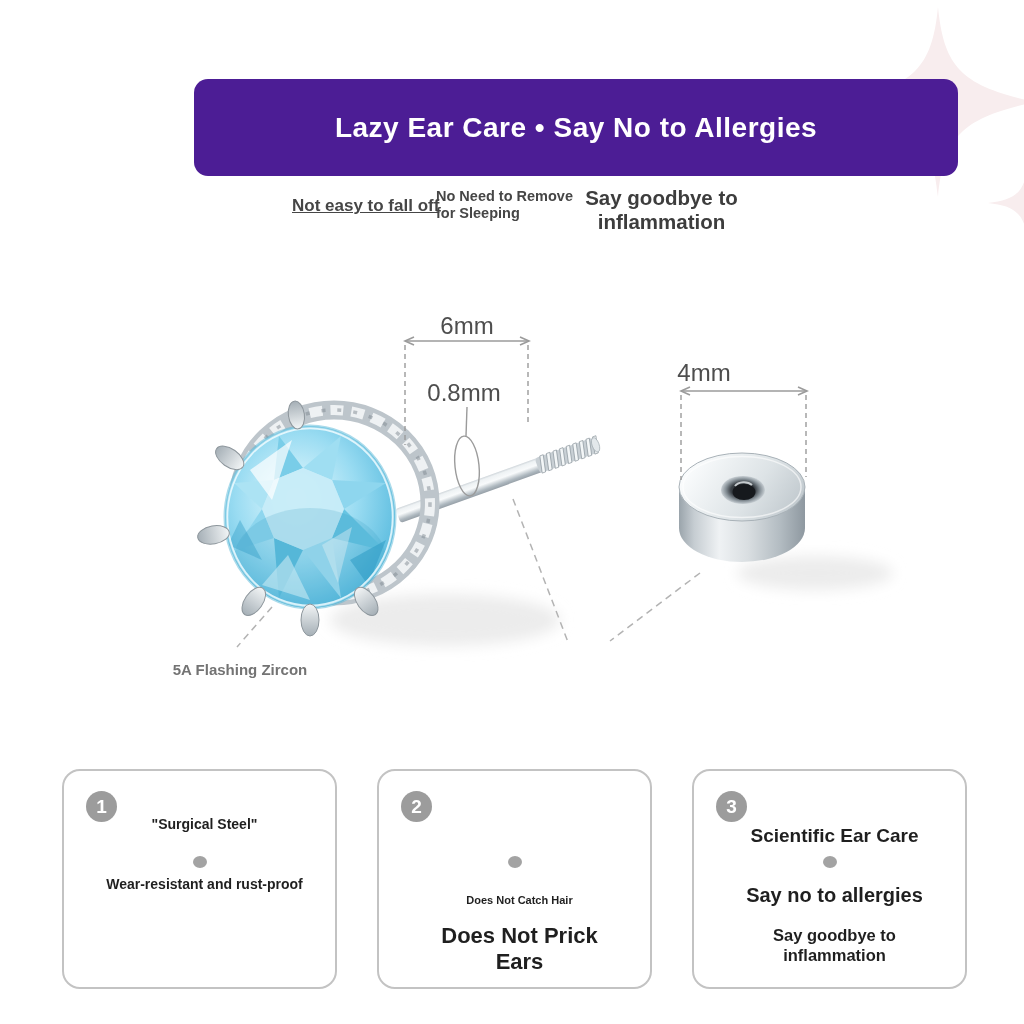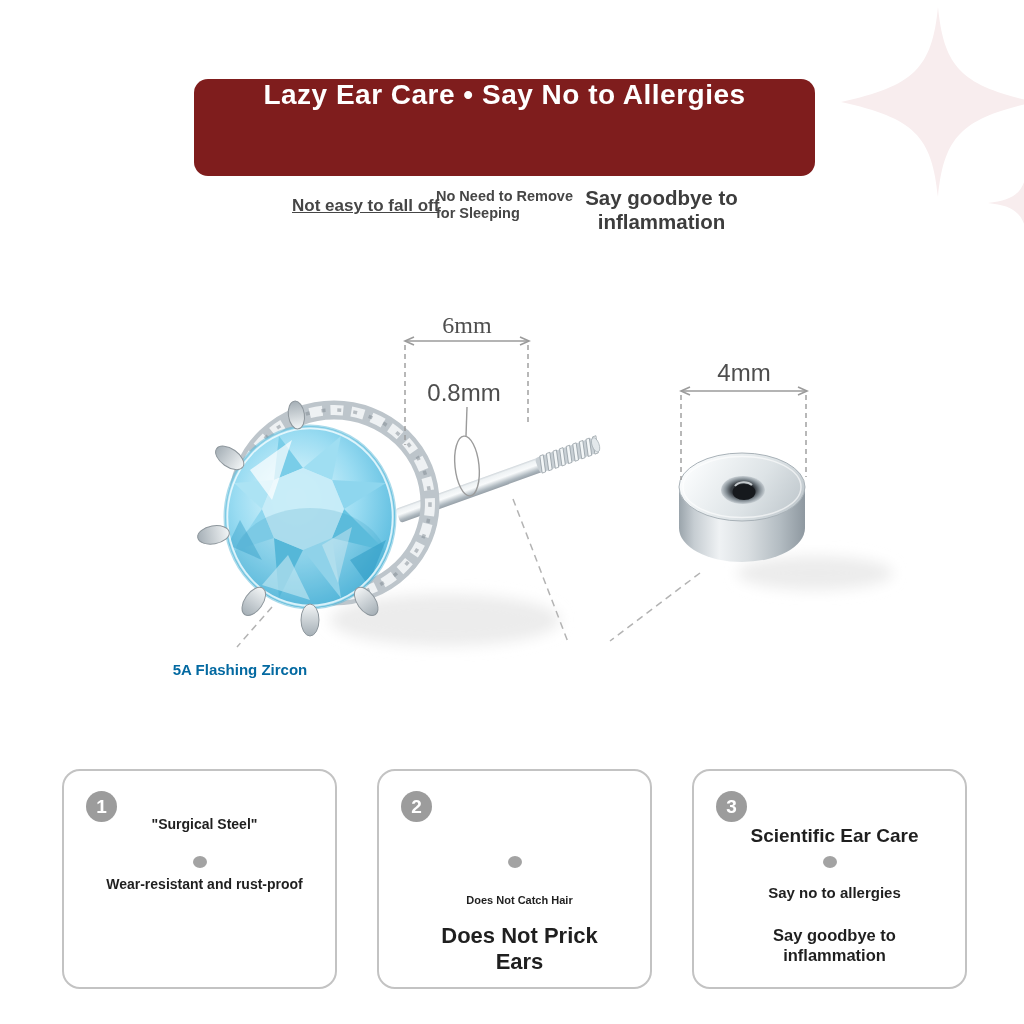--- a/index.html
+++ b/index.html
@@ -1,44 +1,44 @@
 <!DOCTYPE html>
 <html><head>
 <meta charset="utf-8">
 <style>
   html,body{margin:0;padding:0;background:#ffffff;}
   .page{position:relative;width:1024px;height:1024px;background:#ffffff;overflow:hidden;
         font-family:"Liberation Sans", sans-serif;}
   .abs{position:absolute;}
   
-  .banner{left:194px;top:79px;width:621px;height:97px;background:#7f1d1d;border-radius:14px;
-          display:flex;align-items:flex-start;justify-content:center;}
+  .banner{left:194px;top:79px;width:764px;height:97px;background:#4c1d95;border-radius:14px;
+          display:flex;align-items:center;justify-content:center;}
   .banner-title{color:#ffffff;font-size:28px;font-weight:700;letter-spacing:.5px;white-space:nowrap;}
   
   .feat{font-weight:700;color:#464646;}
   .feat1{left:292px;top:196px;font-size:17px;white-space:nowrap;text-decoration:underline;}
   .feat2{left:436px;top:188px;font-size:14.5px;width:155px;line-height:16.5px;}
   .feat3{left:574px;top:186px;font-size:20.5px;width:175px;line-height:23.5px;text-align:center;color:#3d3d3d;}
   
   .dim{transform:translateX(-50%);font-size:24px;color:#4e4e4e;white-space:nowrap;}
-  .part-label{transform:translateX(-50%);font-weight:700;color:#0369a1;white-space:nowrap;}
+  .part-label{transform:translateX(-50%);font-weight:700;color:#737373;white-space:nowrap;}
   
   .card{top:769px;width:275px;height:220px;background:#ffffff;border:2px solid #c3c3c3;border-radius:18px;box-sizing:border-box;}
   .badge{position:absolute;left:22px;top:20px;width:31px;height:31px;border-radius:50%;background:#9c9c9c;
          color:#ffffff;font-size:19px;font-weight:700;display:flex;align-items:center;justify-content:center;}
   .card-text{position:absolute;left:38px;right:28px;text-align:center;color:#1f1f1f;font-weight:700;}
   .dot{position:absolute;left:50%;transform:translateX(-50%);top:85px;width:14px;height:12px;border-radius:50%;background:#a3a3a3;}
   .c1-title{top:45px;font-size:14px;}
   .c2-title{top:44px;font-size:17.5px;}
   .c3-title{top:54px;font-size:19px;}
   .c1-l1{top:106px;font-size:14px;line-height:15.5px;}
   .c1-l2{top:152px;font-size:19.5px;}
   .c2-l1{top:123px;font-size:11px;}
   .c2-l2{top:152px;font-size:22px;}
-  .c3-l1{top:113px;font-size:15px;}
+  .c3-l1{top:113px;font-size:20px;}
   .c3-l2{top:155px;font-size:16.5px;line-height:19.5px;}
   svg{display:block;}
 </style>
 </head>
 <body>
 
 <div class="page">
 
   <svg class="abs" style="left:0;top:0;" width="1024" height="250" viewBox="0 0 1024 250">
     <path fill="#f8edee" d="M 938 7 C 944 68 962 86 1035 102 C 962 118 944 136 938 197 C 932 136 914 118 841 102 C 914 86 932 68 938 7 Z"></path>
@@ -181,23 +181,23 @@
       <path d="M 681,395 V 480" stroke-width="1.4" stroke-dasharray="5 4"></path>
       <path d="M 806,395 V 477" stroke-width="1.4" stroke-dasharray="5 4"></path>
     </g>
     <g stroke="#b3b3b3" stroke-width="1.5" stroke-dasharray="7 5" fill="none">
       <path d="M 272,607 L 237,647"></path>
       <path d="M 513,499 L 568,642"></path>
       <path d="M 700,573 L 610,641"></path>
     </g>
   </svg>
 
-  <div class="abs dim" style="left:467px;top:312px;font-family:Liberation Serif, serif;">6mm</div>
+  <div class="abs dim" style="left:467px;top:312px;">6mm</div>
   <div class="abs dim" style="left:464px;top:379px;">0.8mm</div>
-  <div class="abs dim" style="left:744px;top:359px;text-align:right;">4mm</div>
+  <div class="abs dim" style="left:704px;top:359px;text-align:right;">4mm</div>
 
   <div class="abs part-label" style="left:240px;top:661px;font-size:15px;">5A Flashing Zircon</div>
 
   <div class="abs card" style="left:62px;">
     <div class="badge">1</div>
     <div class="card-text c1-title">"Surgical Steel"</div>
     <div class="dot"></div>
     <div class="card-text c1-l1">Wear-resistant and rust-proof</div>
   </div>
 

